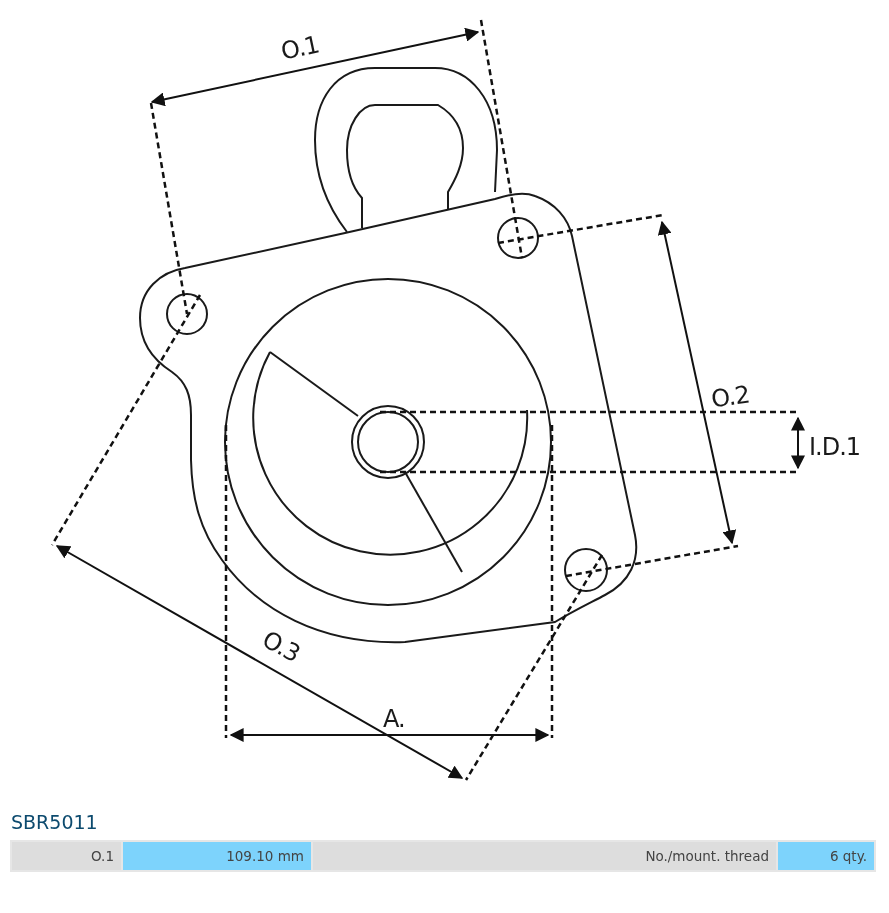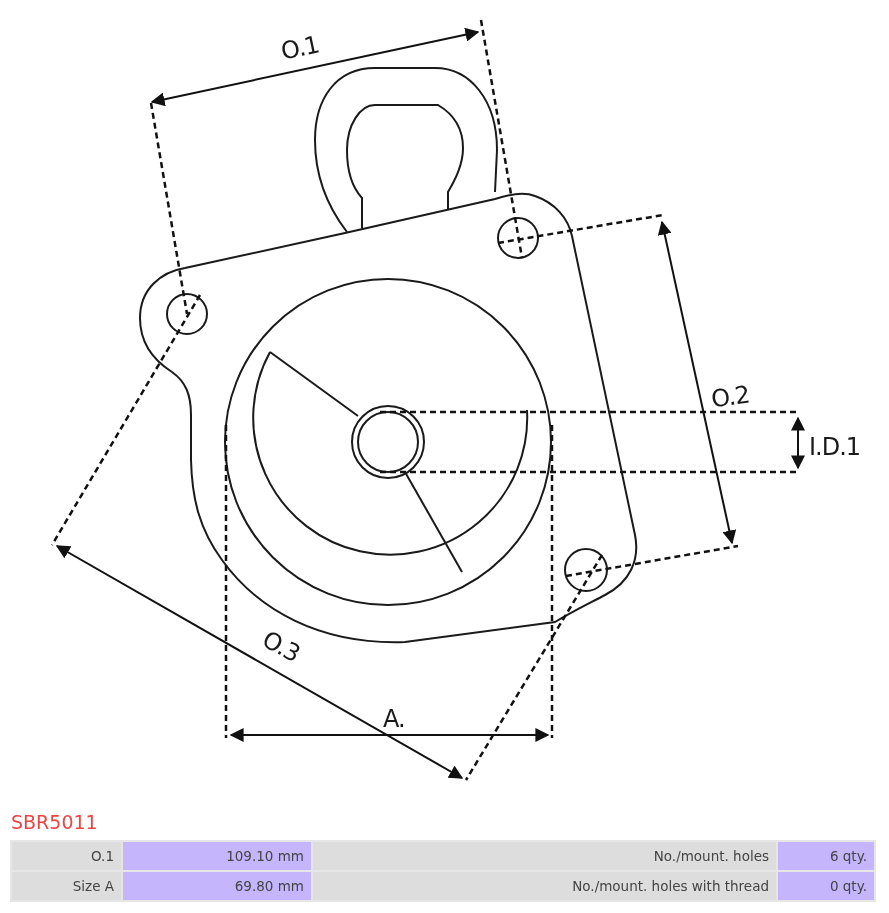--- a/index.html
+++ b/index.html
@@ -29,21 +29,21 @@
       font-size: 24px;
       fill: #1a1a1a;
       font-weight: normal;
       letter-spacing: -1px;
     }
     .product-code {
       position: absolute;
       left: 11px;
       top: 810px;
       font-size: 19px;
-      color: #ef4444;
+      color: #0c4a6e;
       line-height: 24px;
     }
     .specs {
       position: absolute;
       left: 10px;
       top: 840px;
       width: 866px;
       border-collapse: separate;
       border-spacing: 2px;
       background: #e6e6e6;
@@ -53,21 +53,21 @@
     .specs td {
       height: 28px;
       padding: 0 7px;
       text-align: right;
       white-space: nowrap;
     }
     .specs td.lbl {
       background: #dddddd;
     }
     .specs td.val {
-      background: #c4b5fd;
+      background: #7dd3fc;
     }
   </style>
 </head>
 <body>
 
 <div class="drawing">
   <svg width="889" height="800" viewBox="0 0 889 800" xmlns="http://www.w3.org/2000/svg">
     <defs>
       <marker id="arr" viewBox="0 0 10 10" refX="9" refY="5" markerWidth="7" markerHeight="7" orient="auto-start-reverse">
         <path d="M0,0 L10,5 L0,10 z" fill="#111"></path>
@@ -131,23 +131,17 @@
   </svg>
 </div>
 
 <div class="product-code">SBR5011</div>
 
 <table class="specs">
   <tbody>
     <tr>
       <td class="lbl" style="width:95px">O.1</td>
       <td class="val" style="width:174px">109.10 mm</td>
-      <td class="lbl">No./mount. holes</td>
+      <td class="lbl">No./mount. thread</td>
       <td class="val" style="width:82px">6 qty.</td>
-    </tr>
-    <tr>
-      <td class="lbl">Size A</td>
-      <td class="val">69.80 mm</td>
-      <td class="lbl">No./mount. holes with thread</td>
-      <td class="val">0 qty.</td>
     </tr>
   </tbody>
 </table>
 
 </body></html>

